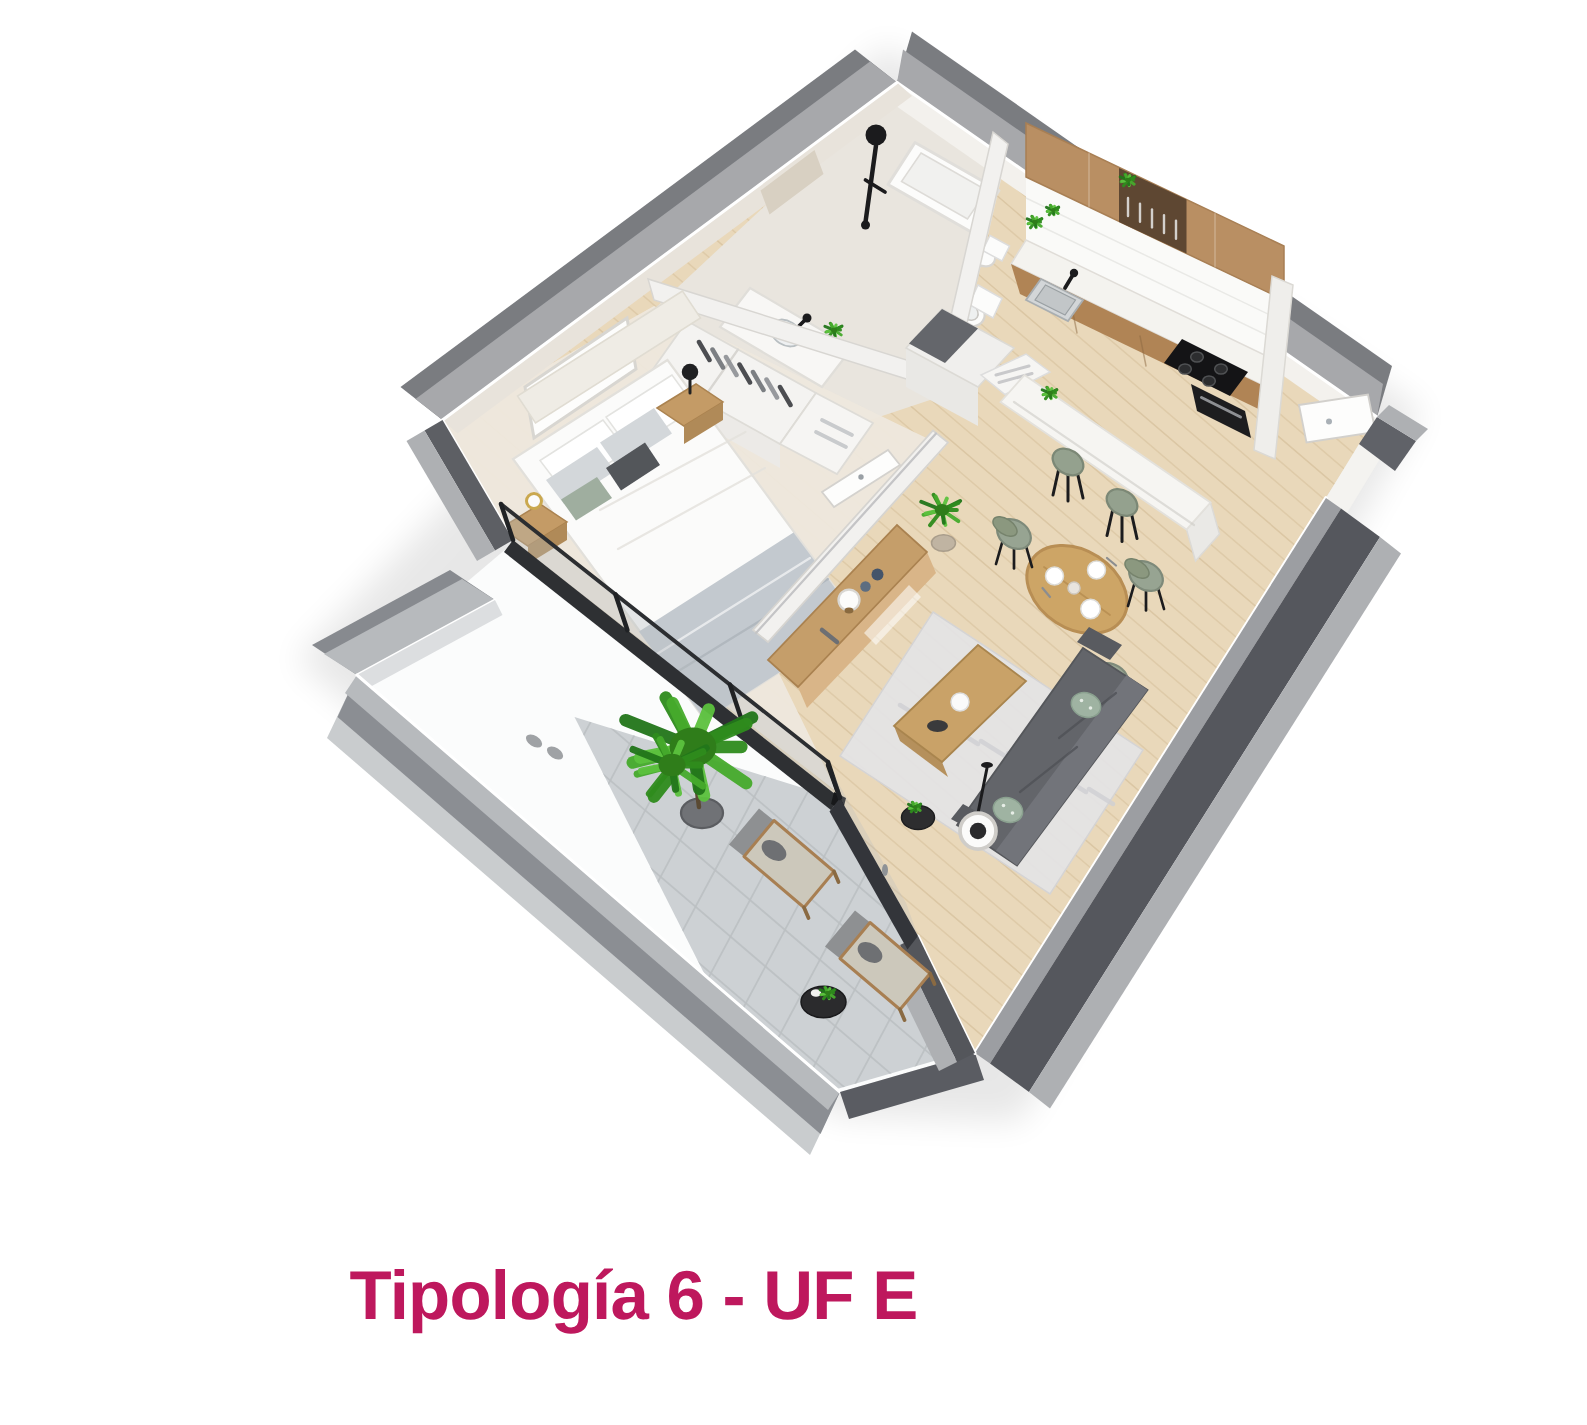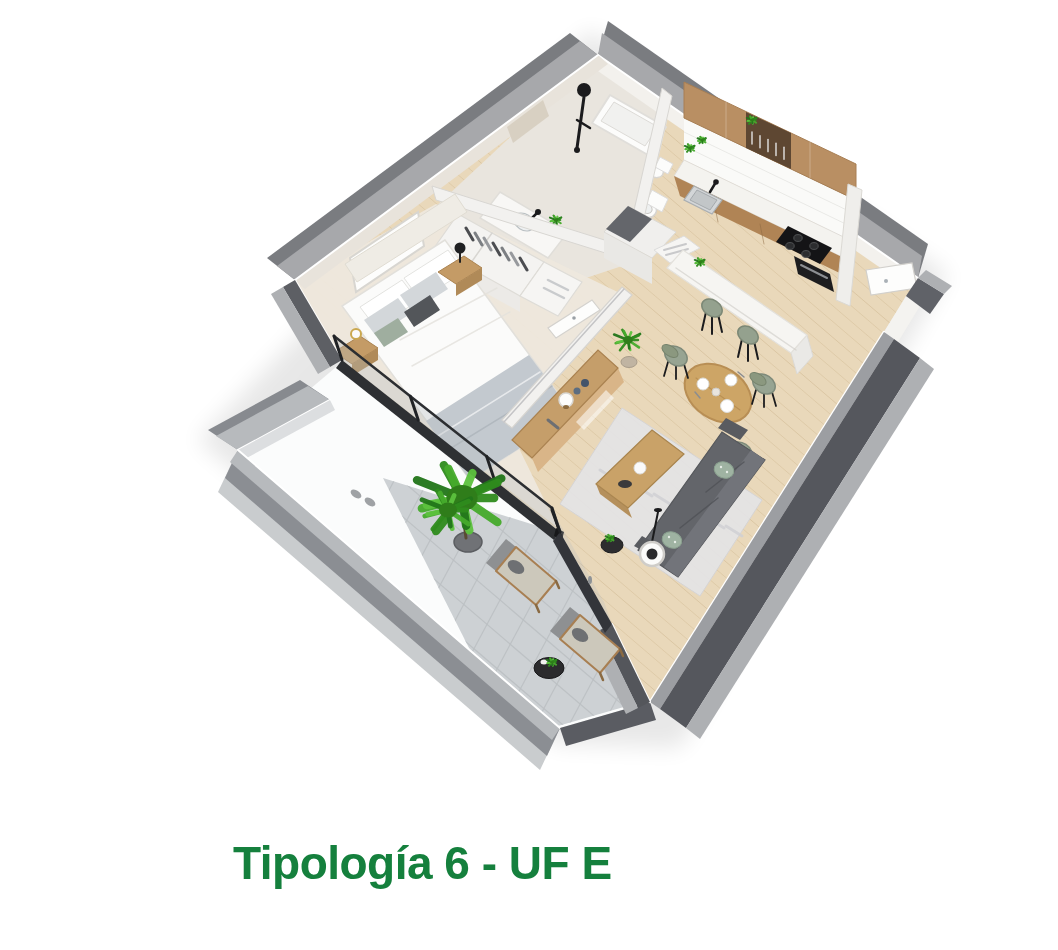--- a/index.html
+++ b/index.html
@@ -1,21 +1,21 @@
 <!DOCTYPE html>
 <html><head>
 <meta charset="utf-8">
 <style>
   html,body{margin:0;padding:0;background:#ffffff;}
   body{width:1058px;height:950px;position:relative;overflow:hidden;
        font-family:"Liberation Sans", sans-serif;}
   #stage{position:absolute;left:0;top:0;width:1058px;height:950px;}
   #scene{position:absolute;left:0;top:0;}
   .caption{position:absolute;left:233px;top:836px;
-           font-size:46px;font-weight:700;color:#15803d;
+           font-size:46px;font-weight:700;color:#be185d;
            letter-spacing:-0.5px;white-space:nowrap;}
 </style>
 </head>
 <body>
 
 <div id="stage">
   <svg id="scene" width="1058" height="950" viewBox="0 0 1058 950">
       <defs>
         <filter id="soft" x="-20%" y="-20%" width="140%" height="140%">
           <feGaussianBlur stdDeviation="11"></feGaussianBlur>

